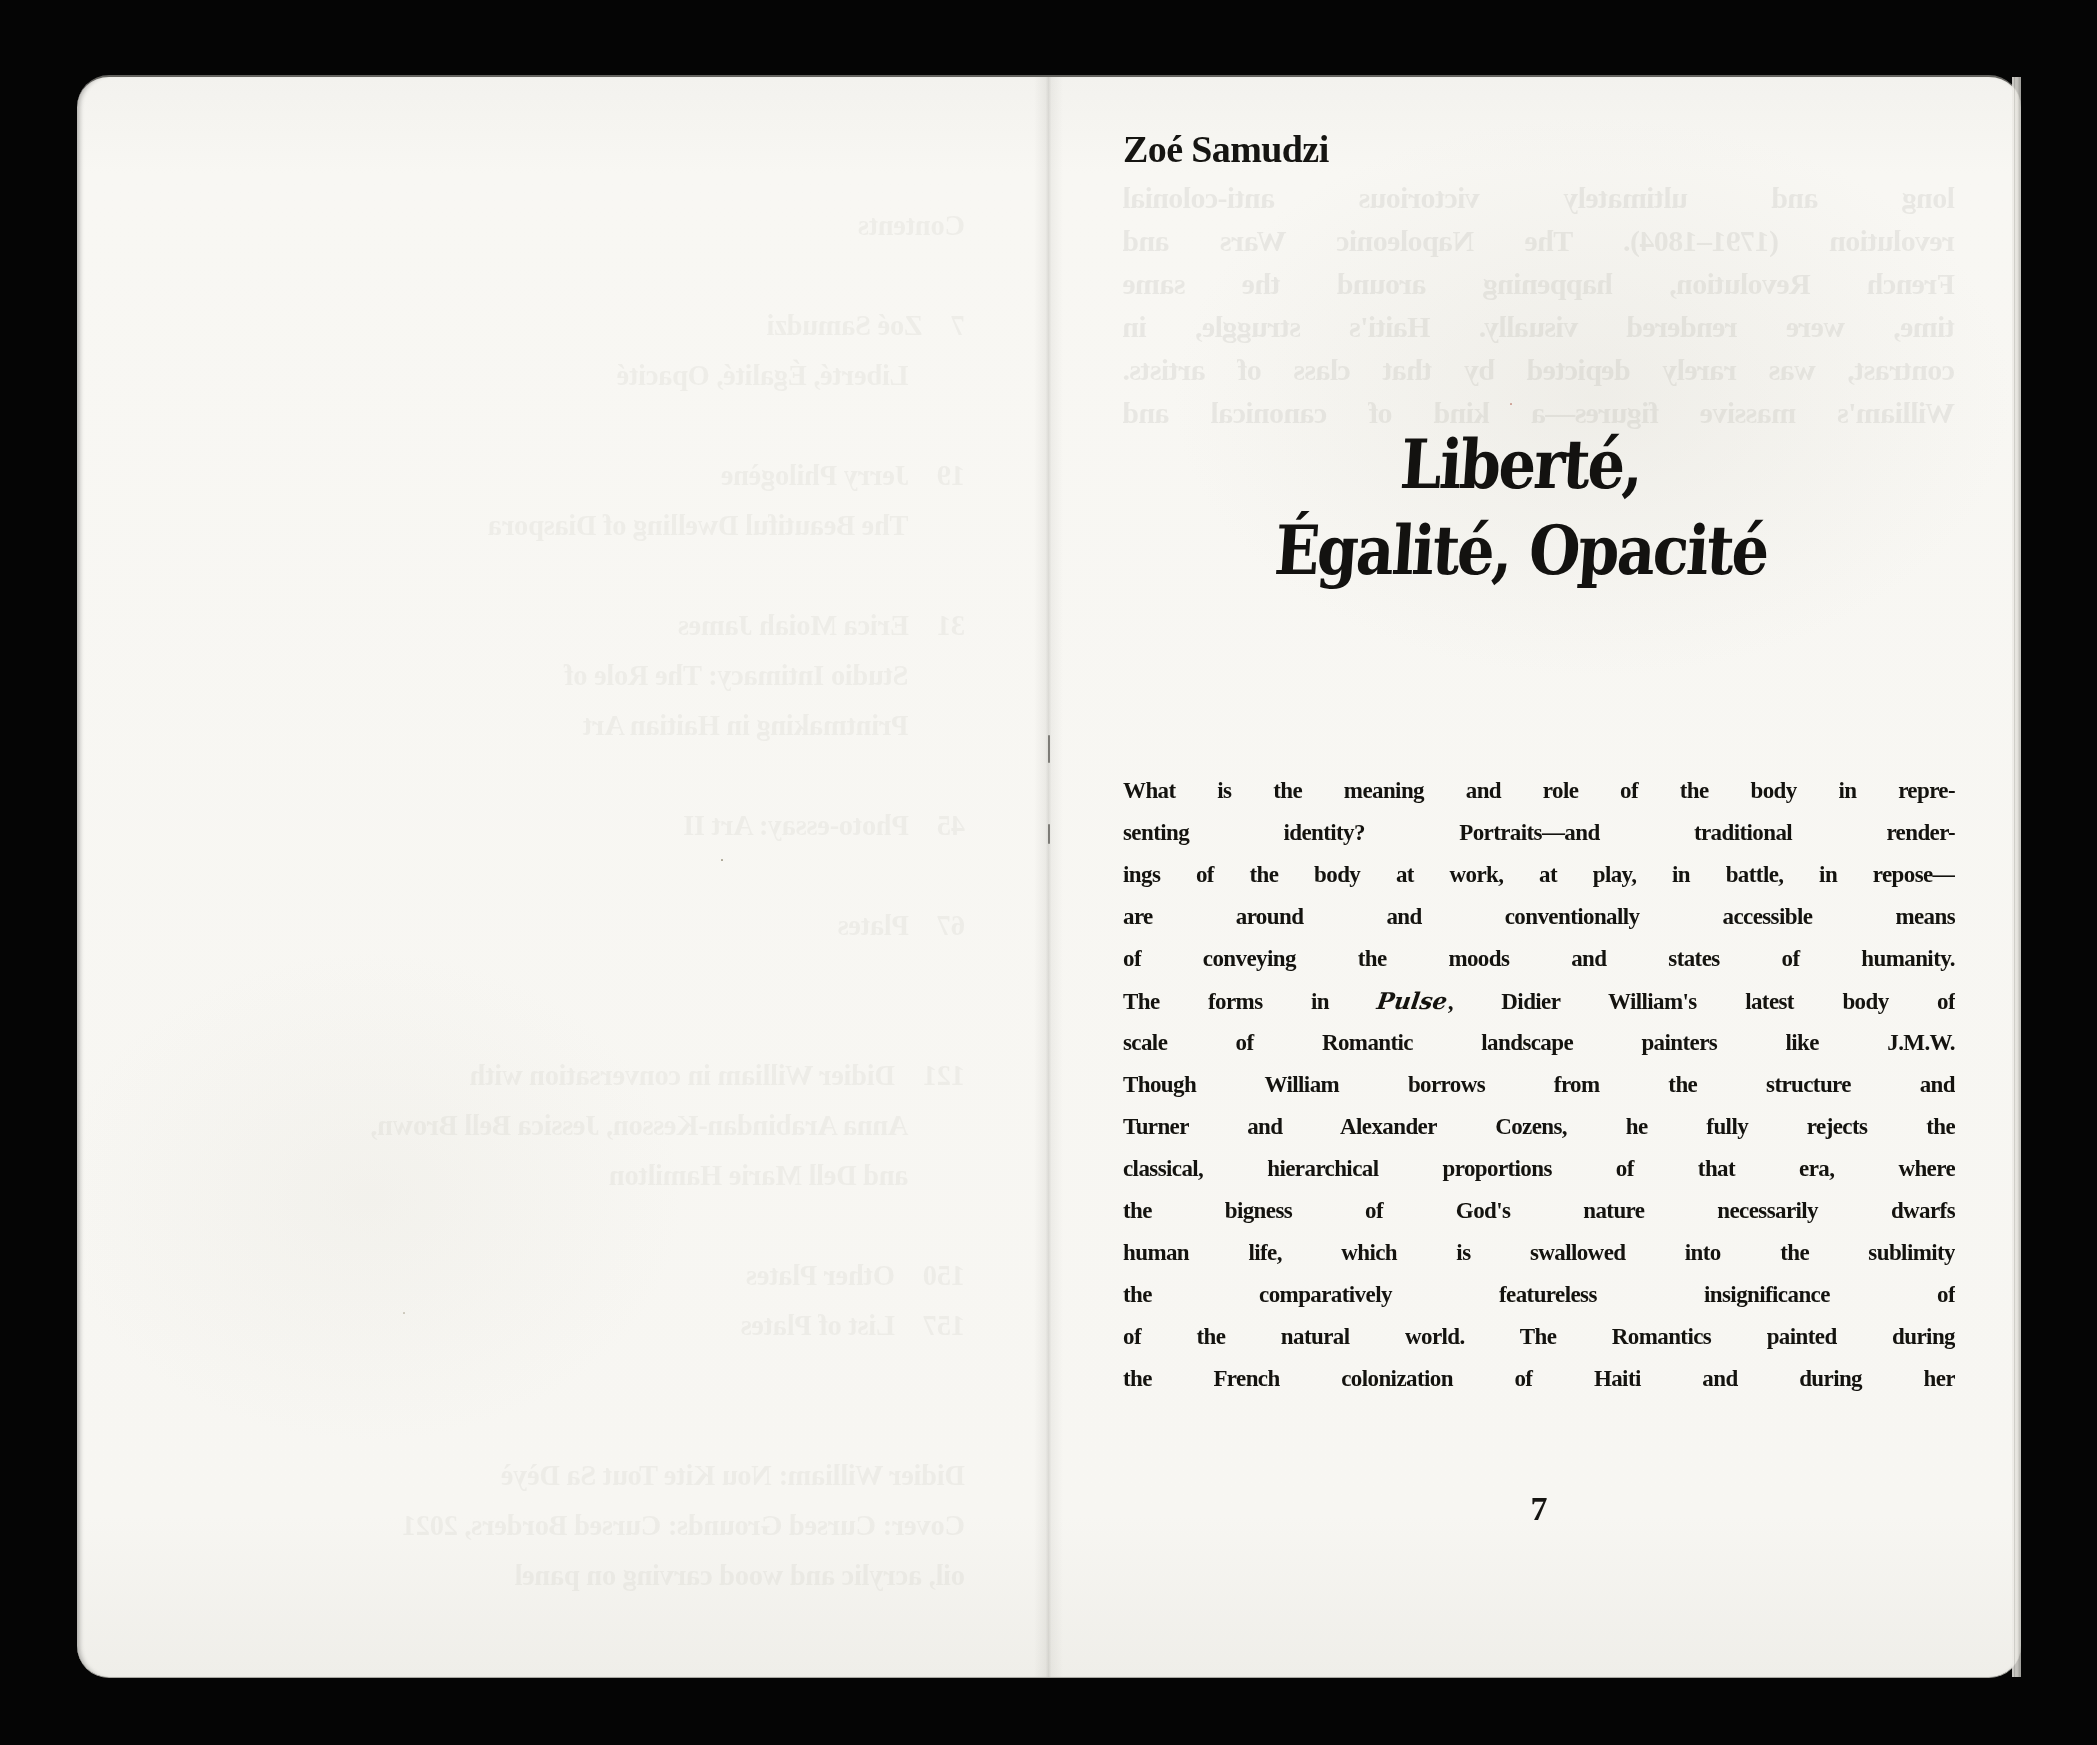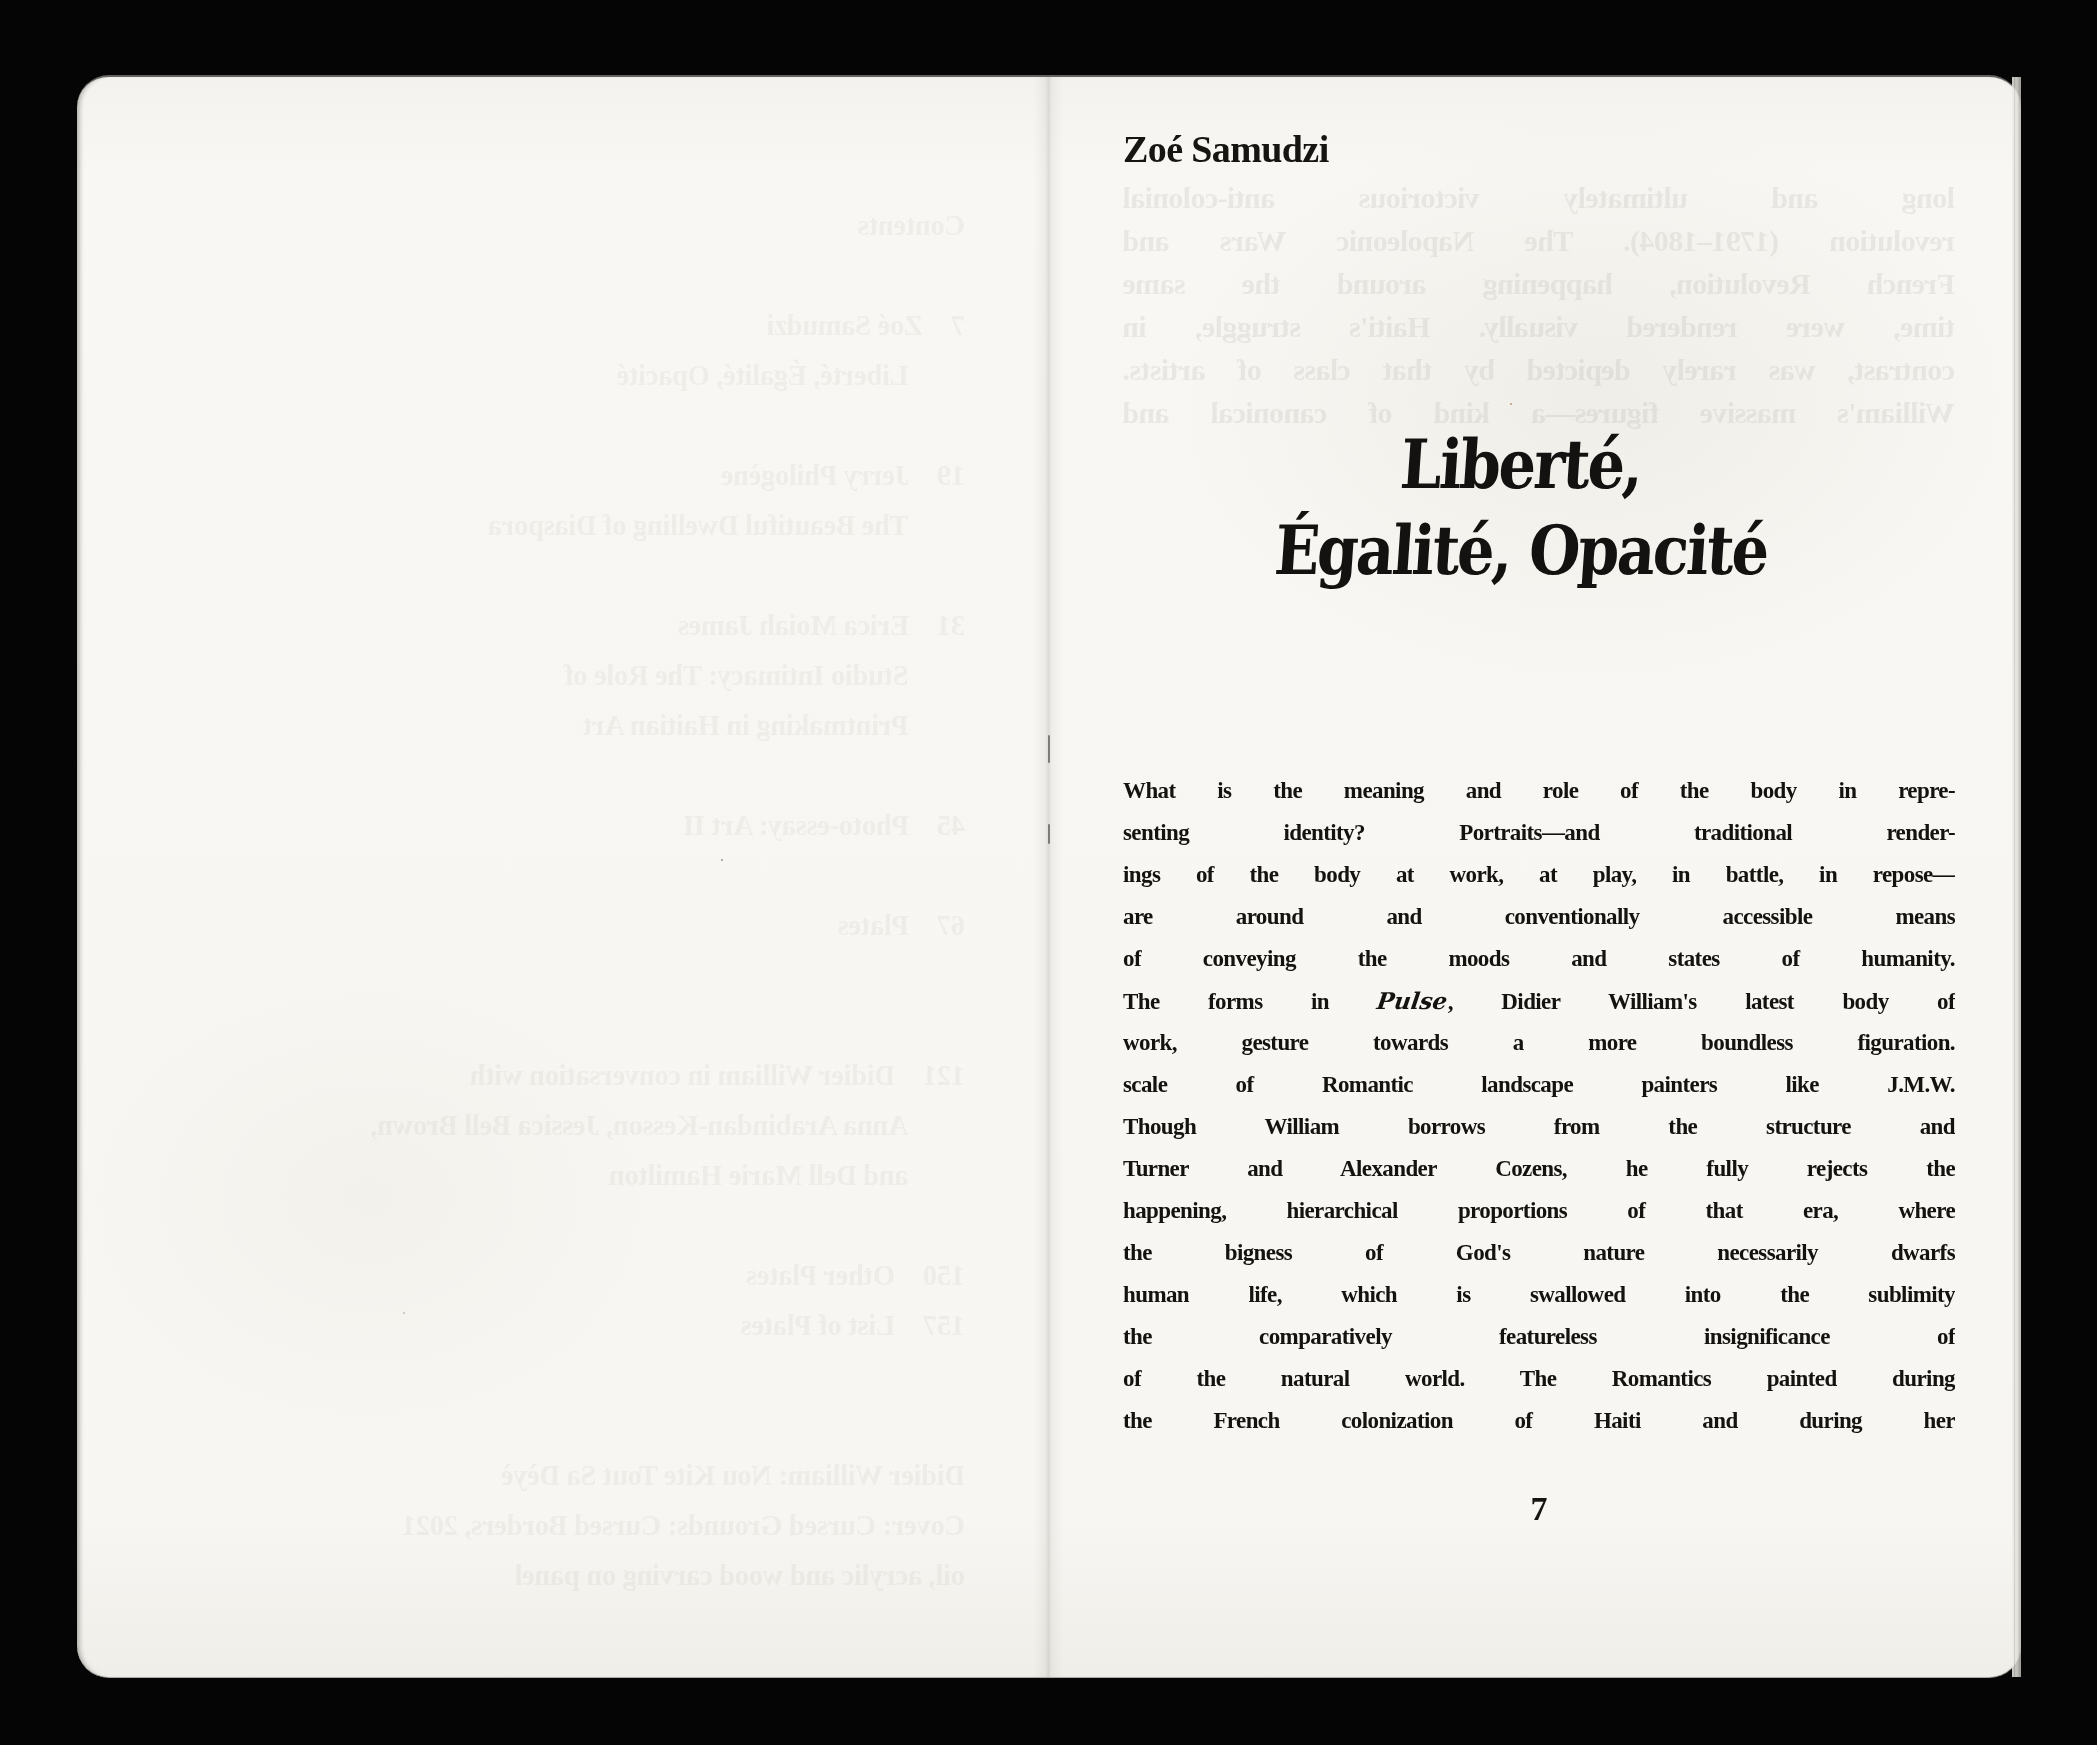--- a/index.html
+++ b/index.html
@@ -170,25 +170,24 @@
         </div>
 
       <div class="body">
 
       <div class="body-line">What is the meaning and role of the body in repre-</div>
           <div class="body-line">senting identity? Portraits—and traditional render-</div>
           <div class="body-line">ings of the body at work, at play, in battle, in repose—</div>
           <div class="body-line">are around and conventionally accessible means</div>
           <div class="body-line">of conveying the moods and states of humanity.</div>
           <div class="body-line"><span>The forms in </span><span class="display-face">Pulse</span><span>, Didier William's latest body of</span></div>
-          <div class="body-line">work, gesture towards a more boundless figuration.</div>
           <div class="body-line">scale of Romantic landscape painters like J.M.W.</div>
           <div class="body-line">Though William borrows from the structure and</div>
           <div class="body-line">Turner and Alexander Cozens, he fully rejects the</div>
-          <div class="body-line">happening, hierarchical proportions of that era, where</div>
+          <div class="body-line">classical, hierarchical proportions of that era, where</div>
           <div class="body-line">the bigness of God's nature necessarily dwarfs</div>
           <div class="body-line">human life, which is swallowed into the sublimity</div>
           <div class="body-line">the comparatively featureless insignificance of</div>
           <div class="body-line">of the natural world. The Romantics painted during</div>
           <div class="body-line">the French colonization of Haiti and during her</div>
         </div>
 
       <div class="page-number">7</div>
     </div>
 

